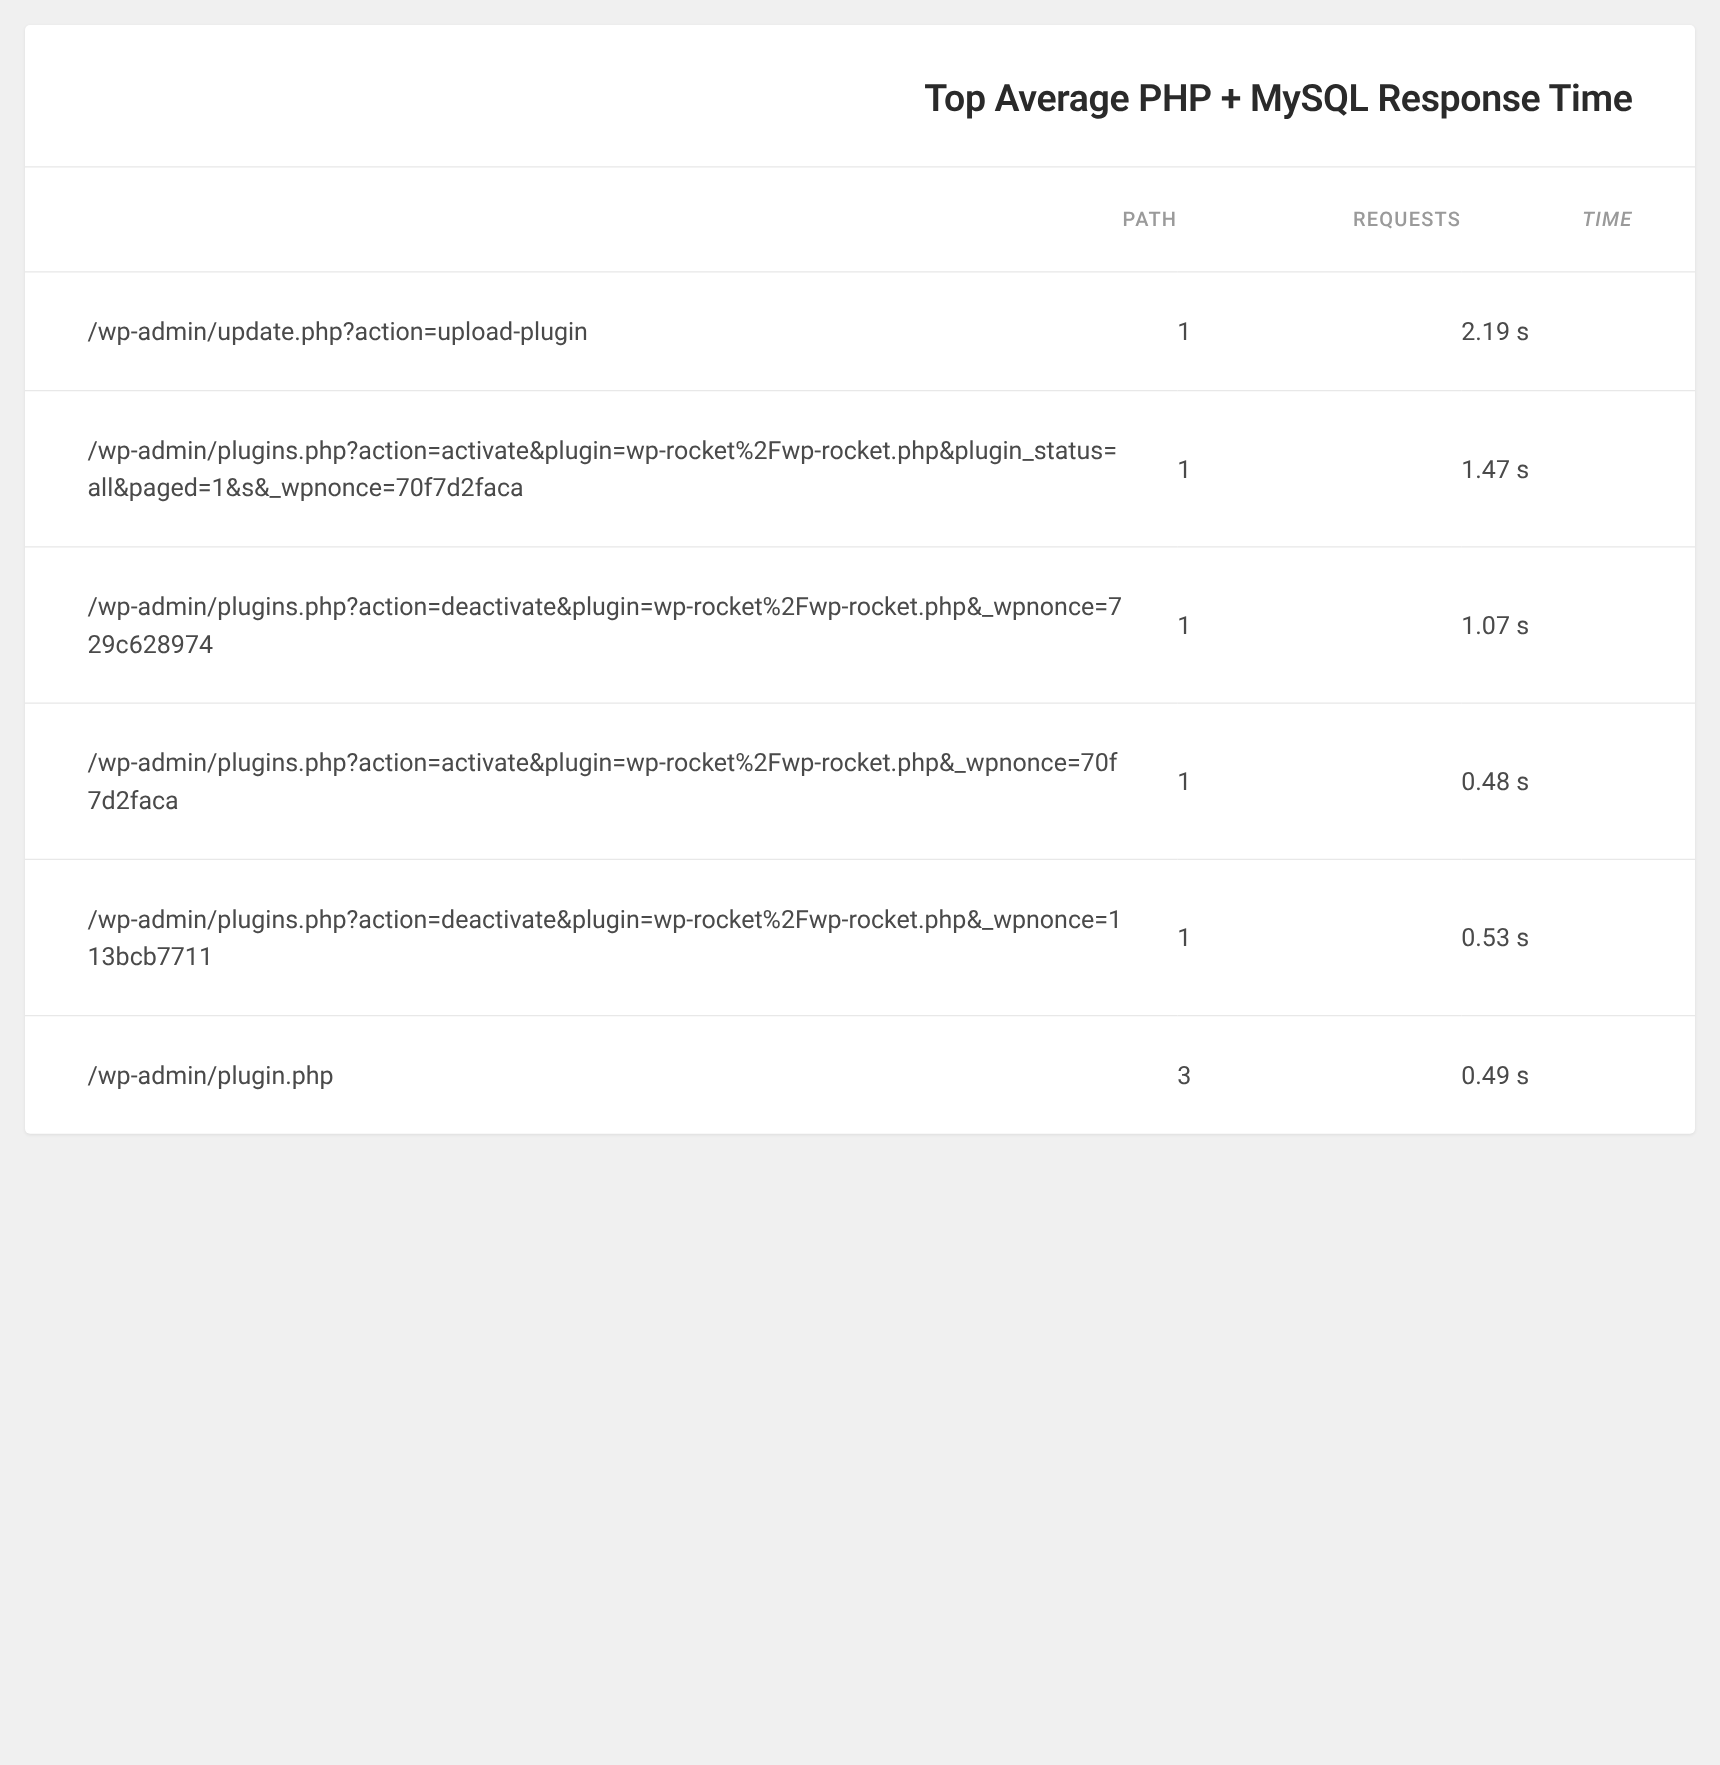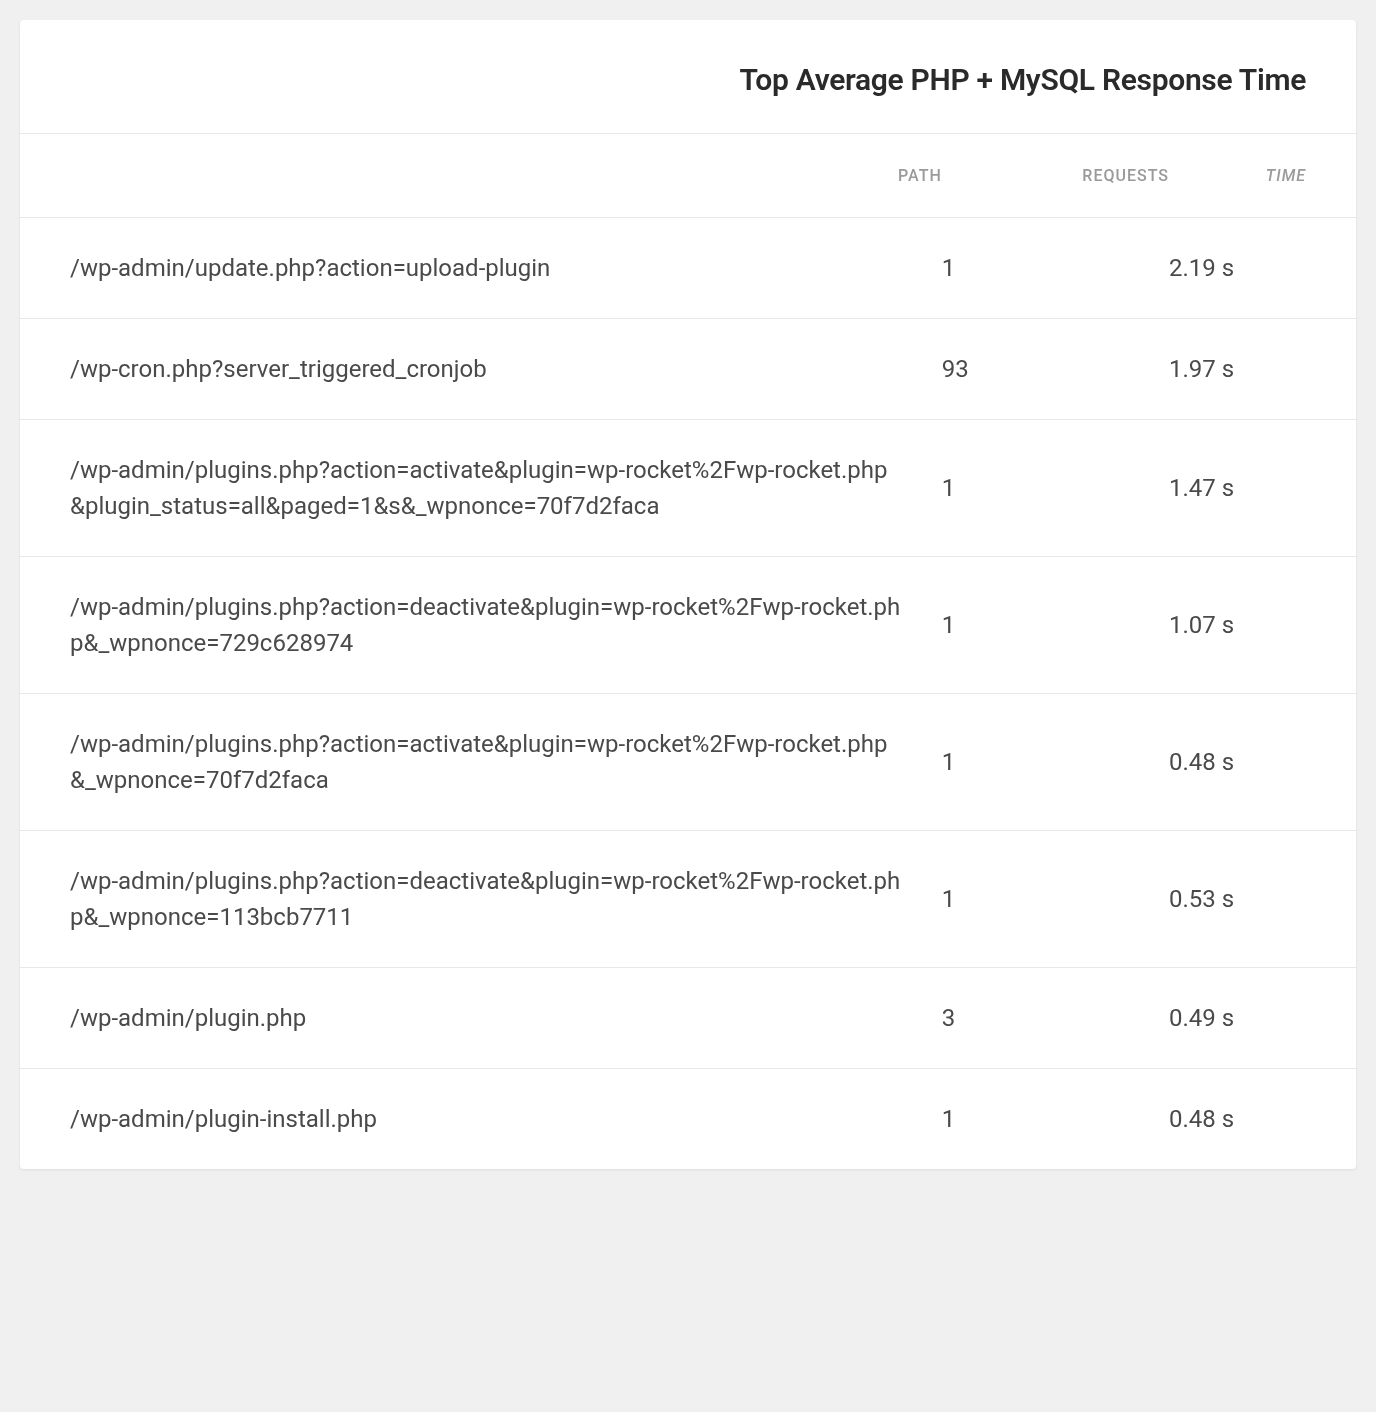--- a/index.html
+++ b/index.html
@@ -49,21 +49,21 @@
     .th-requests {
       width: 17%;
     }
     .th-time {
       width: 14%;
       padding-right: 50px !important;
       font-style: italic;
     }
     .table-row td {
       padding: 32px 0;
-      font-size: 24px;
+      font-size: 20px;
       color: #4a4a4a;
       border-bottom: 1px solid #e8e8e8;
       vertical-align: middle;
     }
     .table-row:last-child td {
       border-bottom: none;
     }
     .td-path {
       padding-left: 50px !important;
       padding-right: 40px !important;
@@ -94,25 +94,20 @@
         <th class="th-time">TIME</th>
       </tr>
     </thead>
     <tbody id="table-body">
     <tr class="table-row">
           <td class="td-path">/wp-admin/update.php?action=upload-plugin</td>
           <td class="td-requests">1</td>
           <td class="td-time">2.19 s</td>
         </tr>
         <tr class="table-row">
-          <td class="td-path">/wp-cron.php?server_triggered_cronjob</td>
-          <td class="td-requests">93</td>
-          <td class="td-time">1.97 s</td>
-        </tr>
-        <tr class="table-row">
           <td class="td-path">/wp-admin/plugins.php?action=activate&amp;plugin=wp-rocket%2Fwp-rocket.php&amp;plugin_status=all&amp;paged=1&amp;s&amp;_wpnonce=70f7d2faca</td>
           <td class="td-requests">1</td>
           <td class="td-time">1.47 s</td>
         </tr>
         <tr class="table-row">
           <td class="td-path">/wp-admin/plugins.php?action=deactivate&amp;plugin=wp-rocket%2Fwp-rocket.php&amp;_wpnonce=729c628974</td>
           <td class="td-requests">1</td>
           <td class="td-time">1.07 s</td>
         </tr>
         <tr class="table-row">
@@ -123,20 +118,15 @@
         <tr class="table-row">
           <td class="td-path">/wp-admin/plugins.php?action=deactivate&amp;plugin=wp-rocket%2Fwp-rocket.php&amp;_wpnonce=113bcb7711</td>
           <td class="td-requests">1</td>
           <td class="td-time">0.53 s</td>
         </tr>
         <tr class="table-row">
           <td class="td-path">/wp-admin/plugin.php</td>
           <td class="td-requests">3</td>
           <td class="td-time">0.49 s</td>
         </tr>
-        <tr class="table-row">
-          <td class="td-path">/wp-admin/plugin-install.php</td>
-          <td class="td-requests">1</td>
-          <td class="td-time">0.48 s</td>
-        </tr>
       </tbody>
   </table>
 </div>
 
 </body></html>

